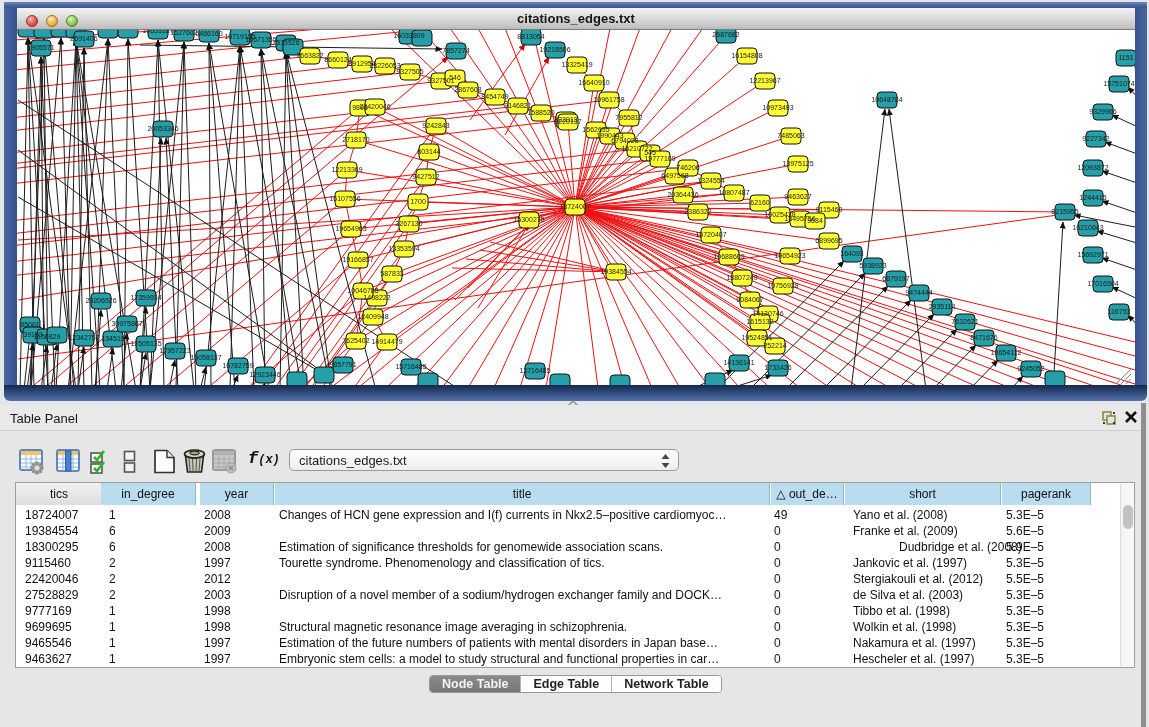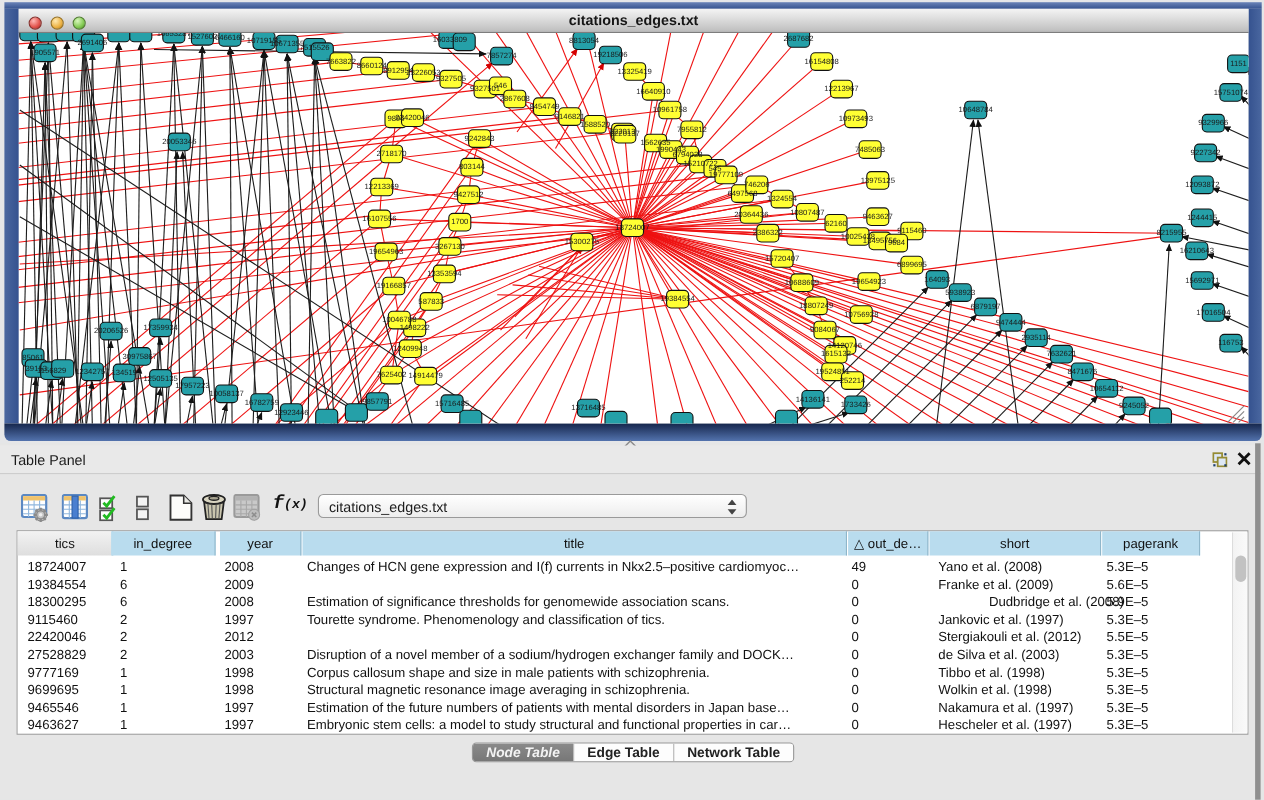--- a/index.html
+++ b/index.html
@@ -29,21 +29,21 @@
 .trow span { position:absolute; overflow:hidden; }
 #vsb { position:absolute; left:1120px; top:484px; width:14px; height:182px;
   background:linear-gradient(90deg,#f3f3f3,#fafafa); border-left:1px solid #dcdcdc; }
 #vsb .th { position:absolute; left:2px; top:21px; width:10px; height:24px;
   background:#c2c2c2; border-radius:5px; }
 #tabs { position:absolute; left:429px; top:675px; height:18px; display:flex;
   border:1px solid #989898; border-radius:4px; overflow:hidden;
   font-size:12.5px; font-weight:bold; }
 #tabs div { padding:0 12px; line-height:17px; background:#fdfdfd; color:#222;
   border-left:1px solid #b5b5b5; }
-#tabs div:first-child { border-left:none; background:linear-gradient(#8a8a8a,#777777); color:#f3f3f3;font-style:italic; }
+#tabs div:first-child { border-left:none; background:linear-gradient(#8a8a8a,#777777); color:#f3f3f3; }
 #status { position:absolute; left:0; top:701px; width:1149px; height:16px;
   background:#ebebeb; border-top:1px solid #cfcfcf;margin-top:28px; }
 #status .t { position:absolute; right:32px; top:6px; font-size:12px; color:#111; }
 #status .dot { position:absolute; right:14px; top:6px; width:13px; height:13px;
   border-radius:50%; background:#3ec43e; border:1.5px solid #1a1a1a; }
 #redge { position:absolute; left:1141px; top:403px; width:5px; height:324px; background:#8f8f8f; }
 </style></head>
 <body>
 <div id="win">
   <div class="bl" style="left:0;top:0;width:1143px;height:6px;background:linear-gradient(#6b84b8,#35528f)"></div>
@@ -791,21 +791,20 @@
     <span style="left:189px;width:60px">2003</span>
     <span style="left:264px;width:492px">Disruption of a novel member of a sodium/hydrogen exchanger family and DOCK…</span>
     <span style="left:759px;width:60px">0</span>
     <span style="left:838px;width:160px">de Silva et al. (2003)</span>
     <span style="left:991px;width:85px">5.3E–5</span>
   </div>
 <div class="trow" style="top:603px">
     <span style="left:10px;width:80px">9777169</span>
     <span style="left:94px;width:60px">1</span>
     <span style="left:189px;width:60px">1998</span>
-    <span style="left:264px;width:492px">Corpus callosum shape and size in male patients with schizophrenia.</span>
     <span style="left:759px;width:60px">0</span>
     <span style="left:838px;width:160px">Tibbo et al. (1998)</span>
     <span style="left:991px;width:85px">5.3E–5</span>
   </div>
 <div class="trow" style="top:619px">
     <span style="left:10px;width:80px">9699695</span>
     <span style="left:94px;width:60px">1</span>
     <span style="left:189px;width:60px">1998</span>
     <span style="left:264px;width:492px">Structural magnetic resonance image averaging in schizophrenia.</span>
     <span style="left:759px;width:60px">0</span>

